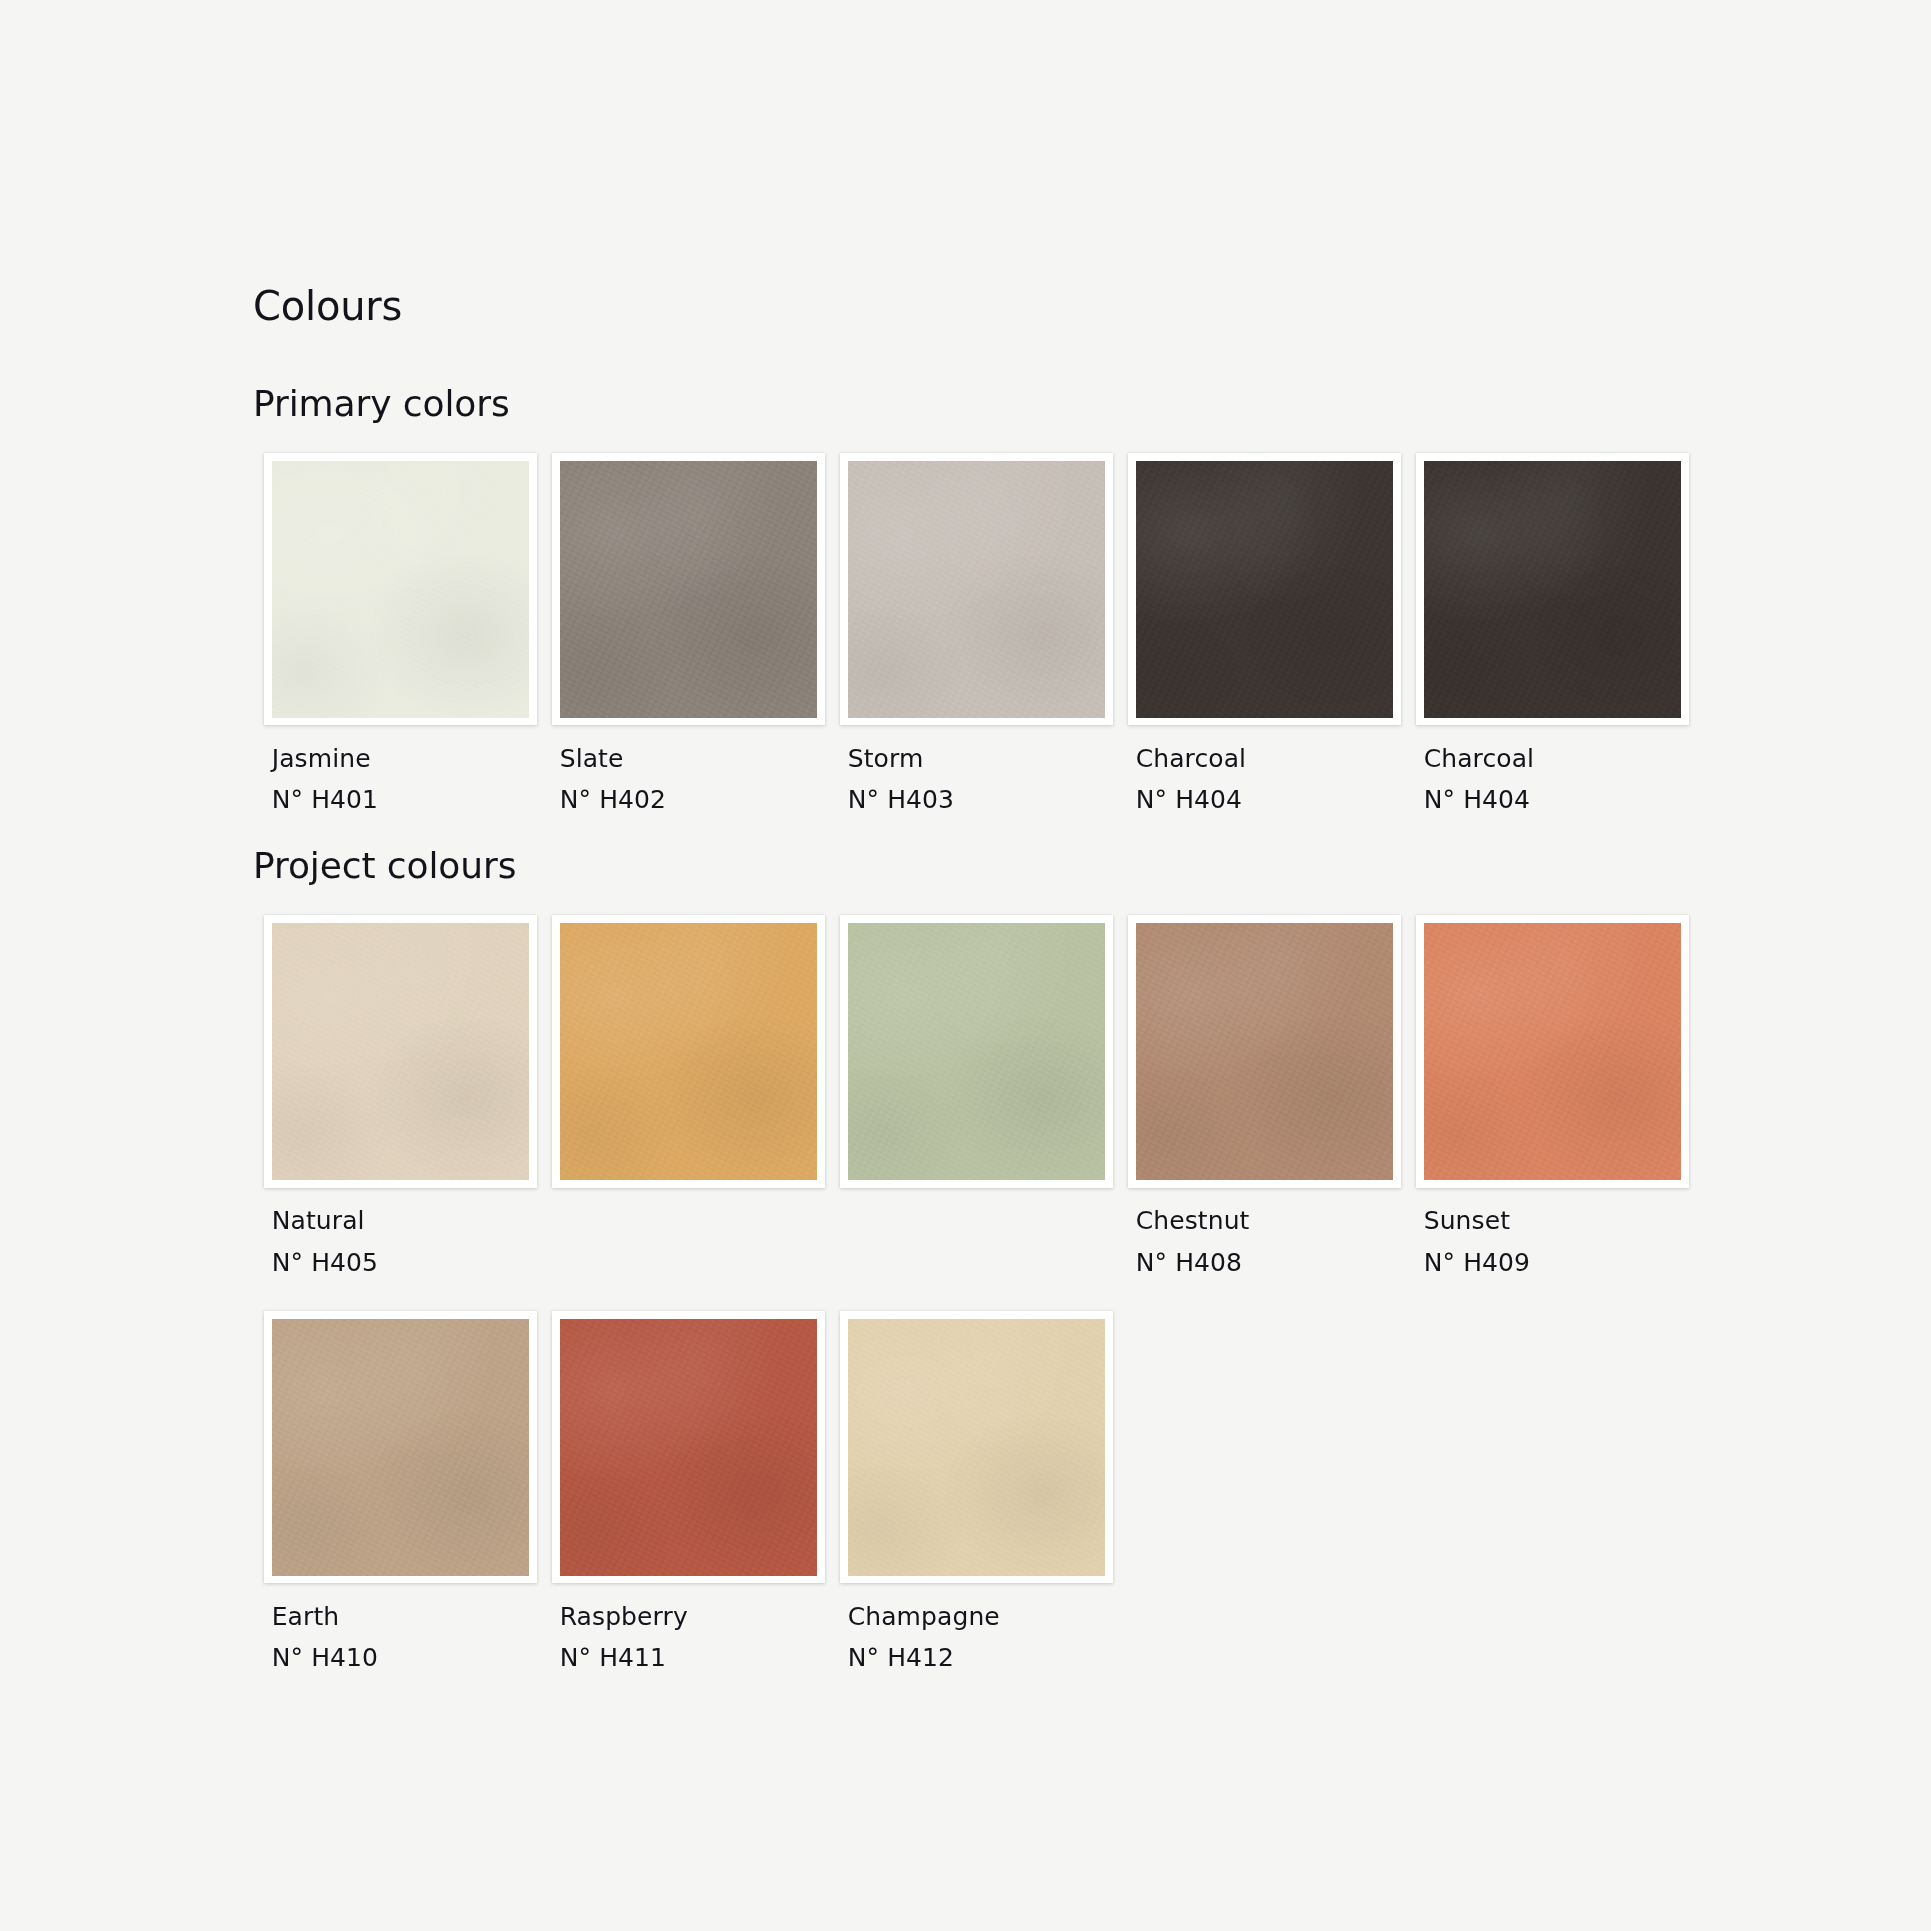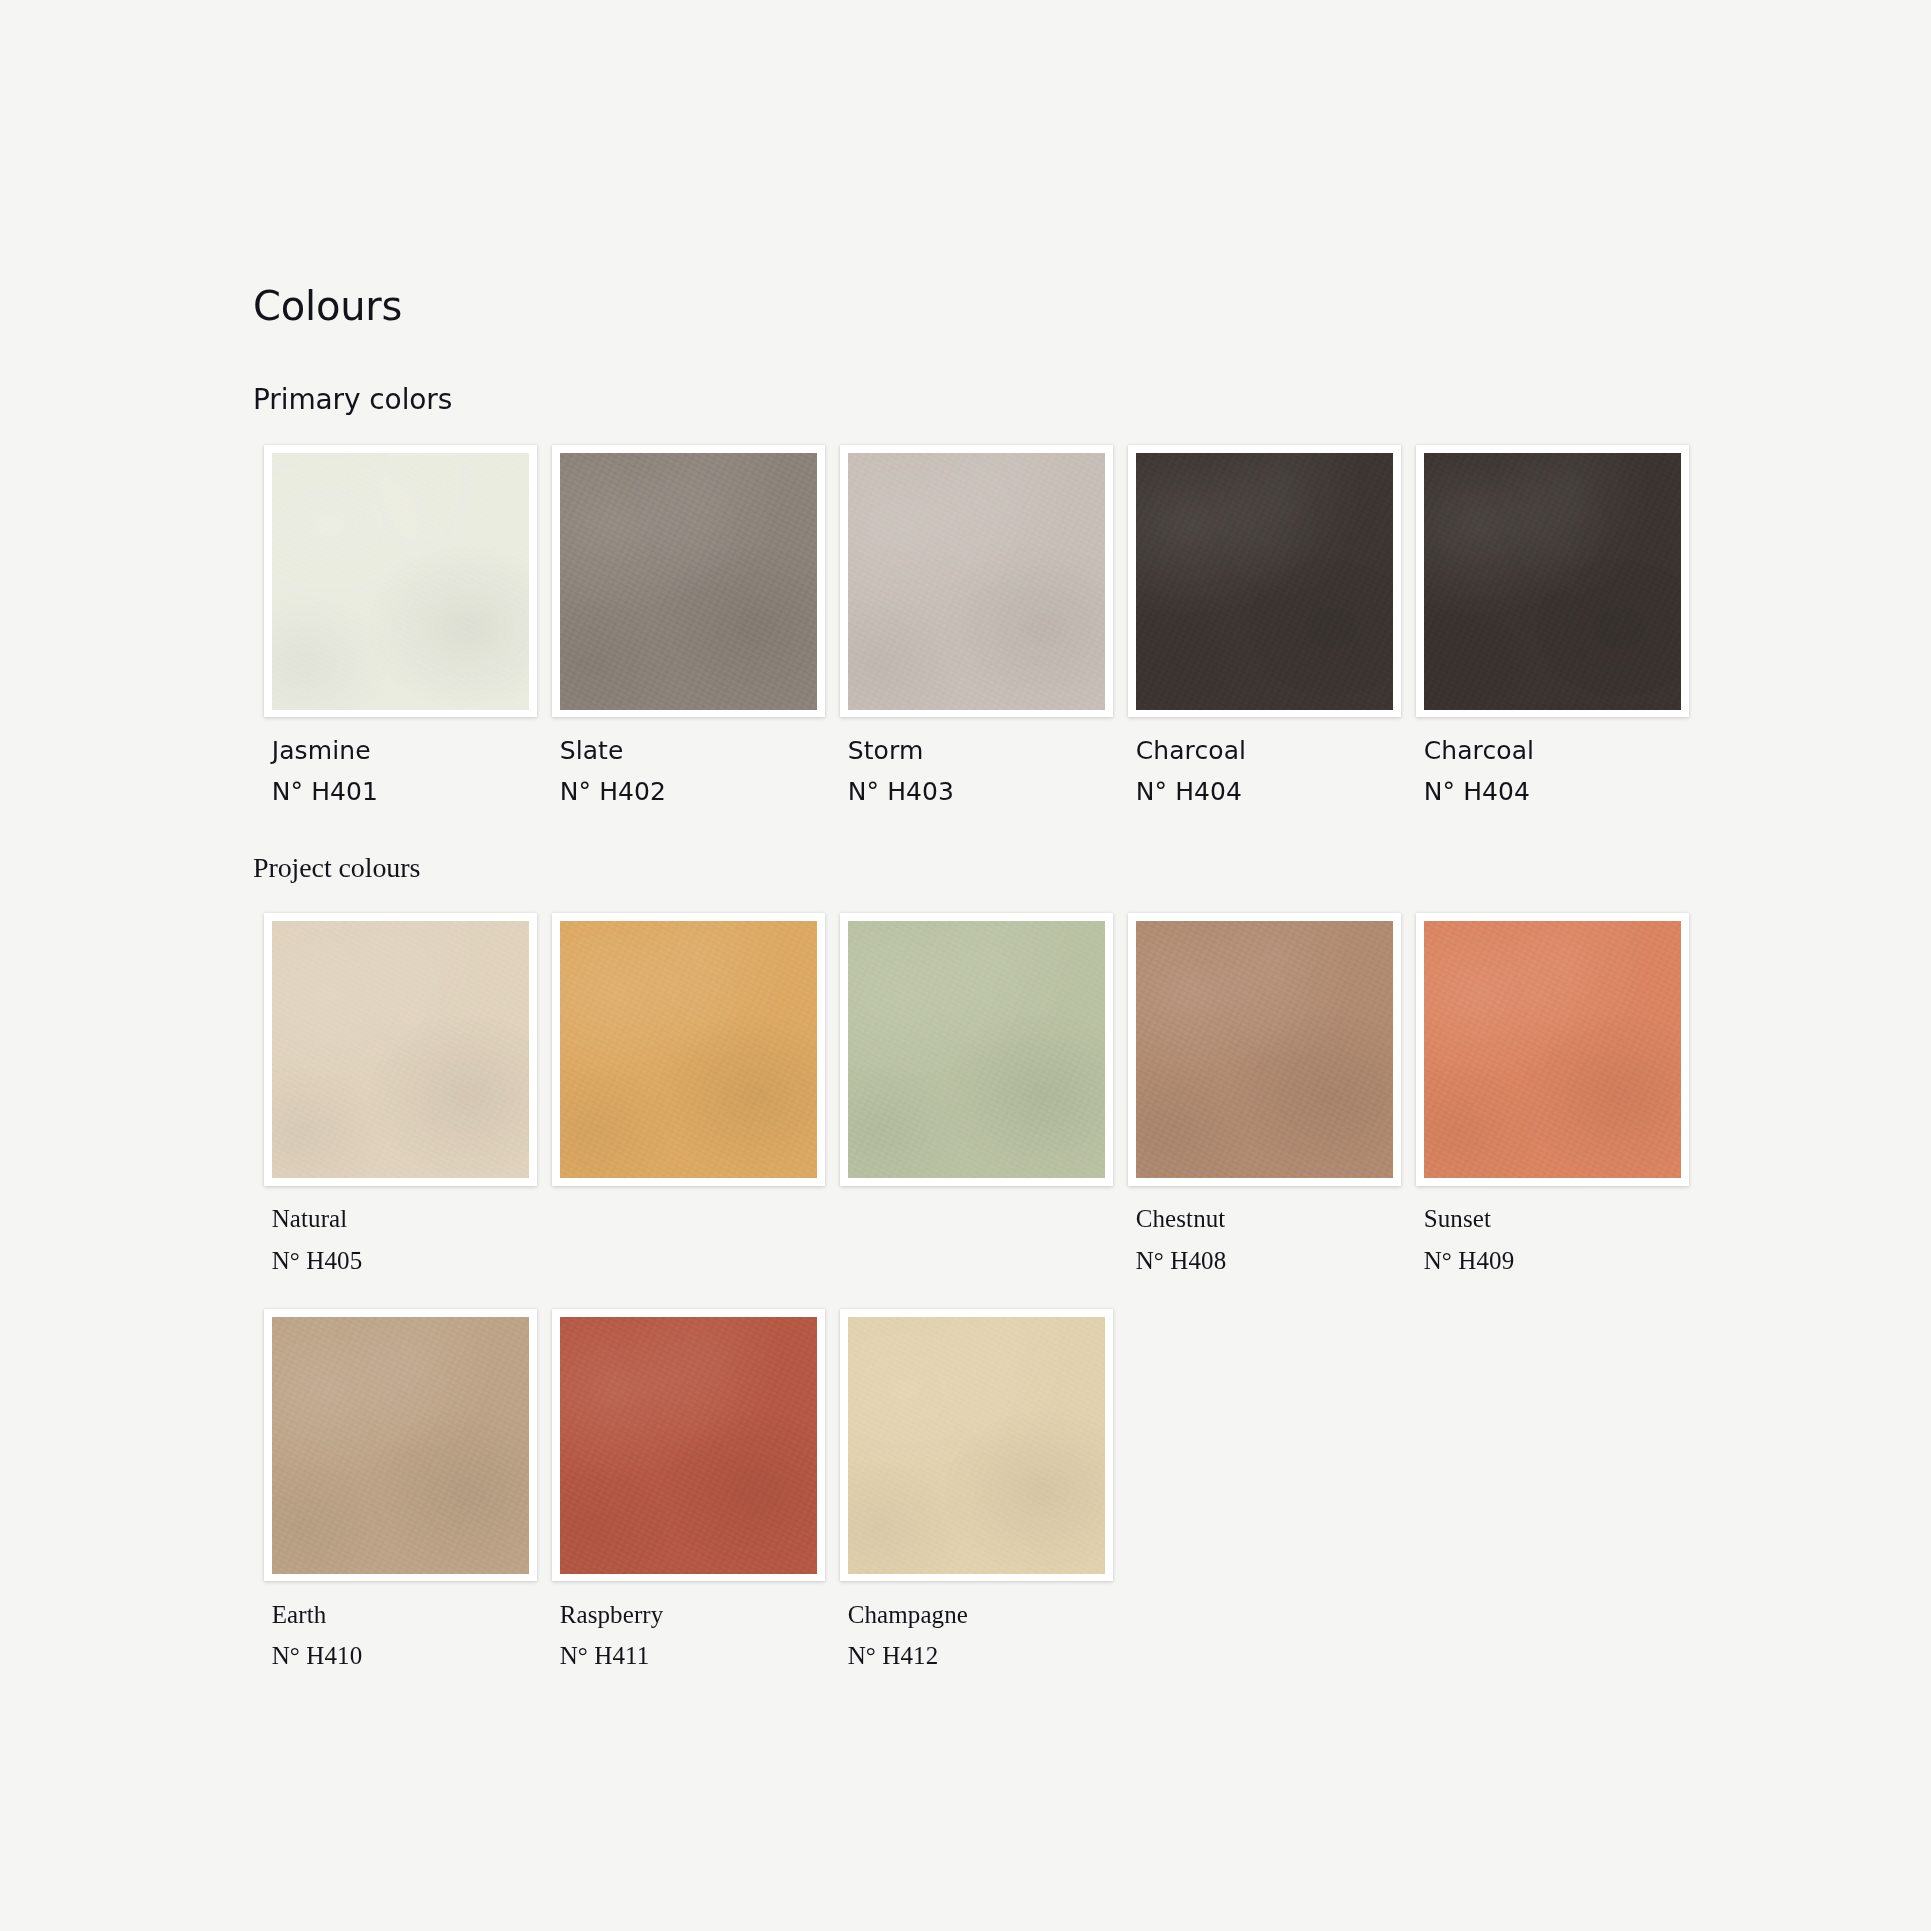--- a/index.html
+++ b/index.html
@@ -26,25 +26,24 @@
     font-weight: 400;
     color: #13131a;
     letter-spacing: -0.2px;
     margin: 0 0 60px 0;
     line-height: 1;
   }
   .section {
     margin: 0;
   }
   .section + .section {
-    margin-top: 46px;
-    font-family: Liberation Serif, serif;
+    margin-top: 32px;
   }
   .section-title {
-    font-size: 28px;
+    font-size: 36px;
     font-weight: 400;
     color: #13131a;
     letter-spacing: -0.1px;
     margin: 0 0 31px 0;
     line-height: 1;
   }
   .swatch-grid {
     display: grid;
     grid-template-columns: repeat(5, 288px);
     column-gap: 0px;

